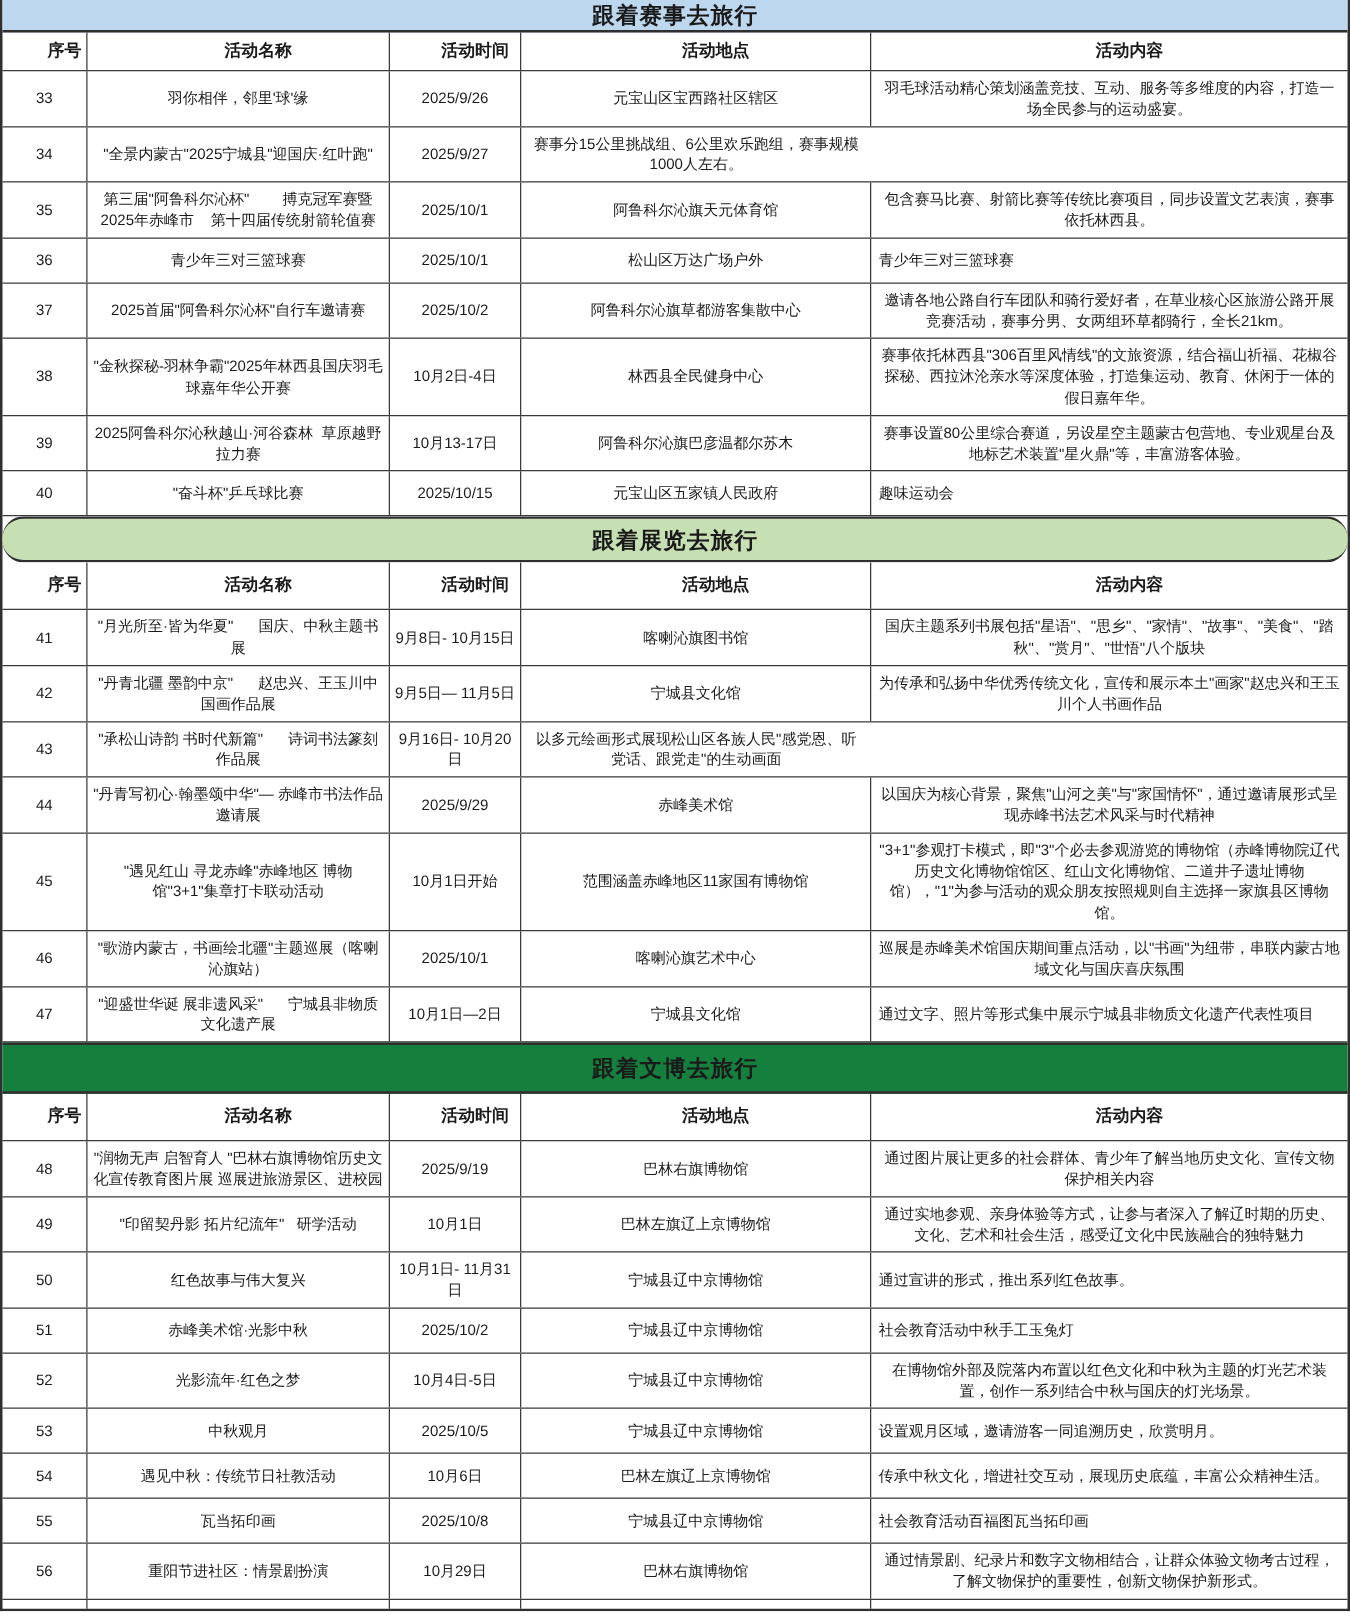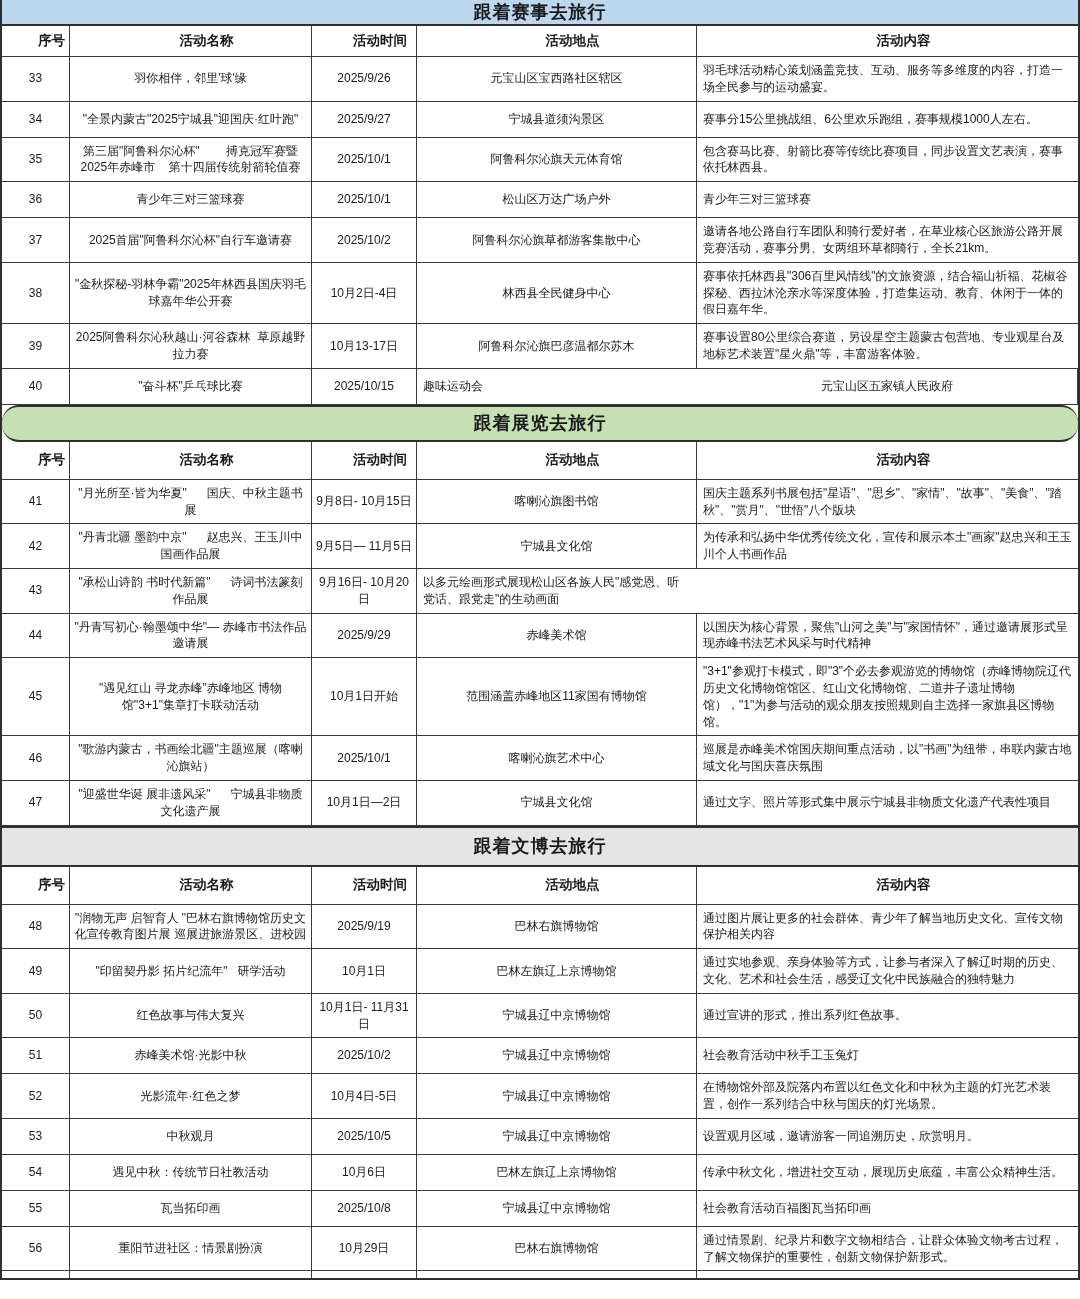--- a/index.html
+++ b/index.html
@@ -39,21 +39,21 @@
   .cell {
     display: flex;
     align-items: center;
     justify-content: center;
     text-align: center;
     border-right: 1.5px solid #3a3a3a;
     padding: 5px 4px;
     font-size: 12px;
     line-height: 1.4;
   }
-  .cell.c4 { border-right: none; justify-content: flex-start; text-align: left; padding: 5px 6px; }
+  .cell.c4 { border-right: none; justify-content: flex-start; text-align: center; padding: 5px 6px; }
   .cell.c1 { white-space: pre-wrap; }
   .thead .cell.c4 { justify-content: center; text-align: left; }
   .partial {
     display: grid;
     grid-template-columns: 68px 242px 105px 280px 1fr;
     height: 7px;
   }
   .partial div { border-right: 1.5px solid #3a3a3a; }
   .partial div:last-child { border-right: none; }
 </style>
@@ -74,21 +74,20 @@
         <div class="cell c0">33</div>
         <div class="cell c1">羽你相伴，邻里'球'缘</div>
         <div class="cell c2">2025/9/26</div>
         <div class="cell c3">元宝山区宝西路社区辖区</div>
         <div class="cell c4">羽毛球活动精心策划涵盖竞技、互动、服务等多维度的内容，打造一场全民参与的运动盛宴。</div>
       </div>
       <div class="row">
         <div class="cell c0">34</div>
         <div class="cell c1">"全景内蒙古"2025宁城县"迎国庆·红叶跑"</div>
         <div class="cell c2">2025/9/27</div>
-        <div class="cell c3">宁城县道须沟景区</div>
         <div class="cell c4">赛事分15公里挑战组、6公里欢乐跑组，赛事规模1000人左右。</div>
       </div>
       <div class="row">
         <div class="cell c0">35</div>
         <div class="cell c1">第三届"阿鲁科尔沁杯"        搏克冠军赛暨2025年赤峰市    第十四届传统射箭轮值赛</div>
         <div class="cell c2">2025/10/1</div>
         <div class="cell c3">阿鲁科尔沁旗天元体育馆</div>
         <div class="cell c4">包含赛马比赛、射箭比赛等传统比赛项目，同步设置文艺表演，赛事依托林西县。</div>
       </div>
       <div class="row">
@@ -116,22 +115,22 @@
         <div class="cell c0">39</div>
         <div class="cell c1">2025阿鲁科尔沁秋越山·河谷森林  草原越野拉力赛</div>
         <div class="cell c2">10月13-17日</div>
         <div class="cell c3">阿鲁科尔沁旗巴彦温都尔苏木</div>
         <div class="cell c4">赛事设置80公里综合赛道，另设星空主题蒙古包营地、专业观星台及地标艺术装置"星火鼎"等，丰富游客体验。</div>
       </div>
       <div class="row">
         <div class="cell c0">40</div>
         <div class="cell c1">"奋斗杯"乒乓球比赛</div>
         <div class="cell c2">2025/10/15</div>
+        <div class="cell c3">元宝山区五家镇人民政府</div>
         <div class="cell c4">趣味运动会</div>
-        <div class="cell c3">元宝山区五家镇人民政府</div>
       </div>
     </section>
     <section class="s1">
       <div class="band b1" style="background: rgb(198, 224, 180);">跟着展览去旅行</div>
       <div class="row thead">
         <div class="cell c0">序号</div>
         <div class="cell c1">活动名称</div>
         <div class="cell c2">活动时间</div>
         <div class="cell c3">活动地点</div>
         <div class="cell c4">活动内容</div>
@@ -179,21 +178,21 @@
       </div>
       <div class="row">
         <div class="cell c0">47</div>
         <div class="cell c1">"迎盛世华诞 展非遗风采"      宁城县非物质文化遗产展</div>
         <div class="cell c2">10月1日—2日</div>
         <div class="cell c3">宁城县文化馆</div>
         <div class="cell c4">通过文字、照片等形式集中展示宁城县非物质文化遗产代表性项目</div>
       </div>
     </section>
     <section class="s2">
-      <div class="band b2" style="background: #e5e5e5;">跟着文博去旅行</div>
+      <div class="band b2" style="background: #15803d;">跟着文博去旅行</div>
       <div class="row thead">
         <div class="cell c0">序号</div>
         <div class="cell c1">活动名称</div>
         <div class="cell c2">活动时间</div>
         <div class="cell c3">活动地点</div>
         <div class="cell c4">活动内容</div>
       </div>
       <div class="row">
         <div class="cell c0">48</div>
         <div class="cell c1">"润物无声 启智育人 "巴林右旗博物馆历史文化宣传教育图片展 巡展进旅游景区、进校园</div>

